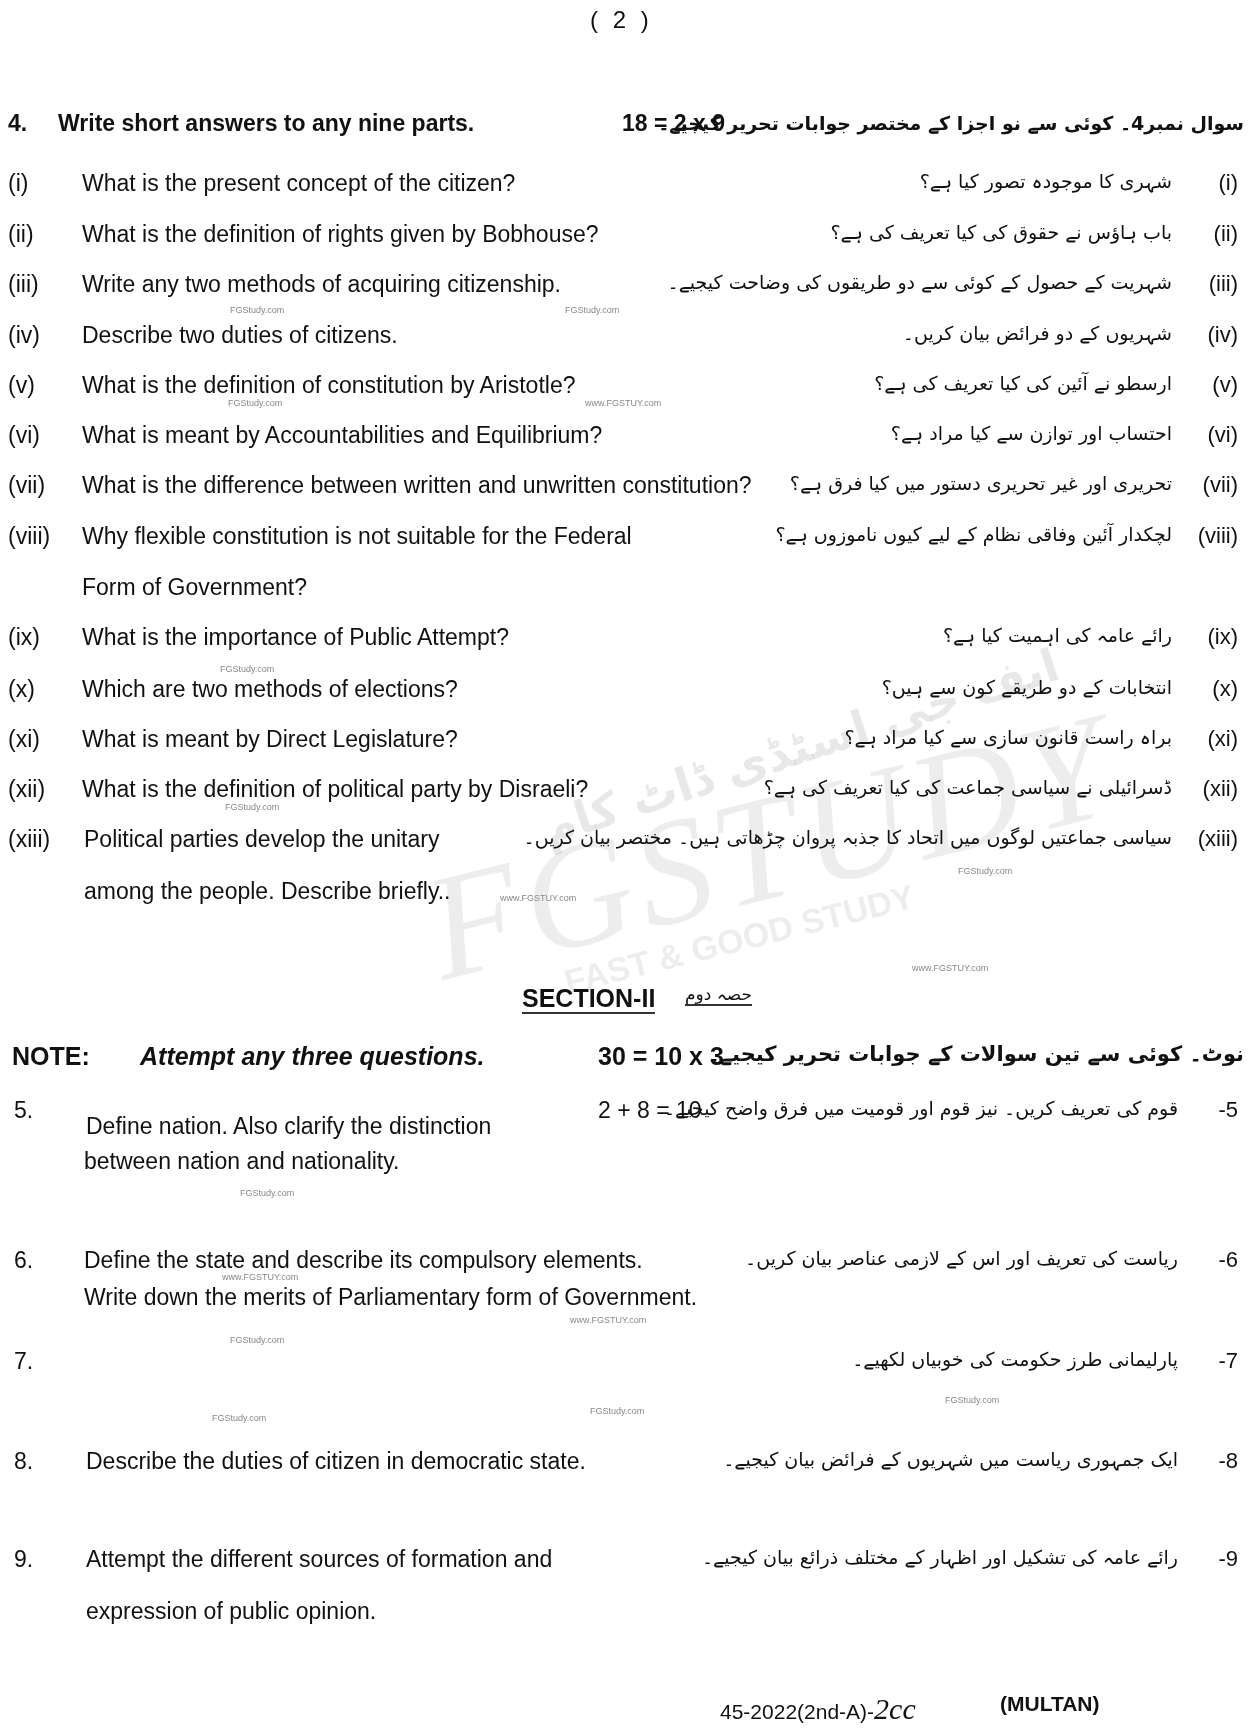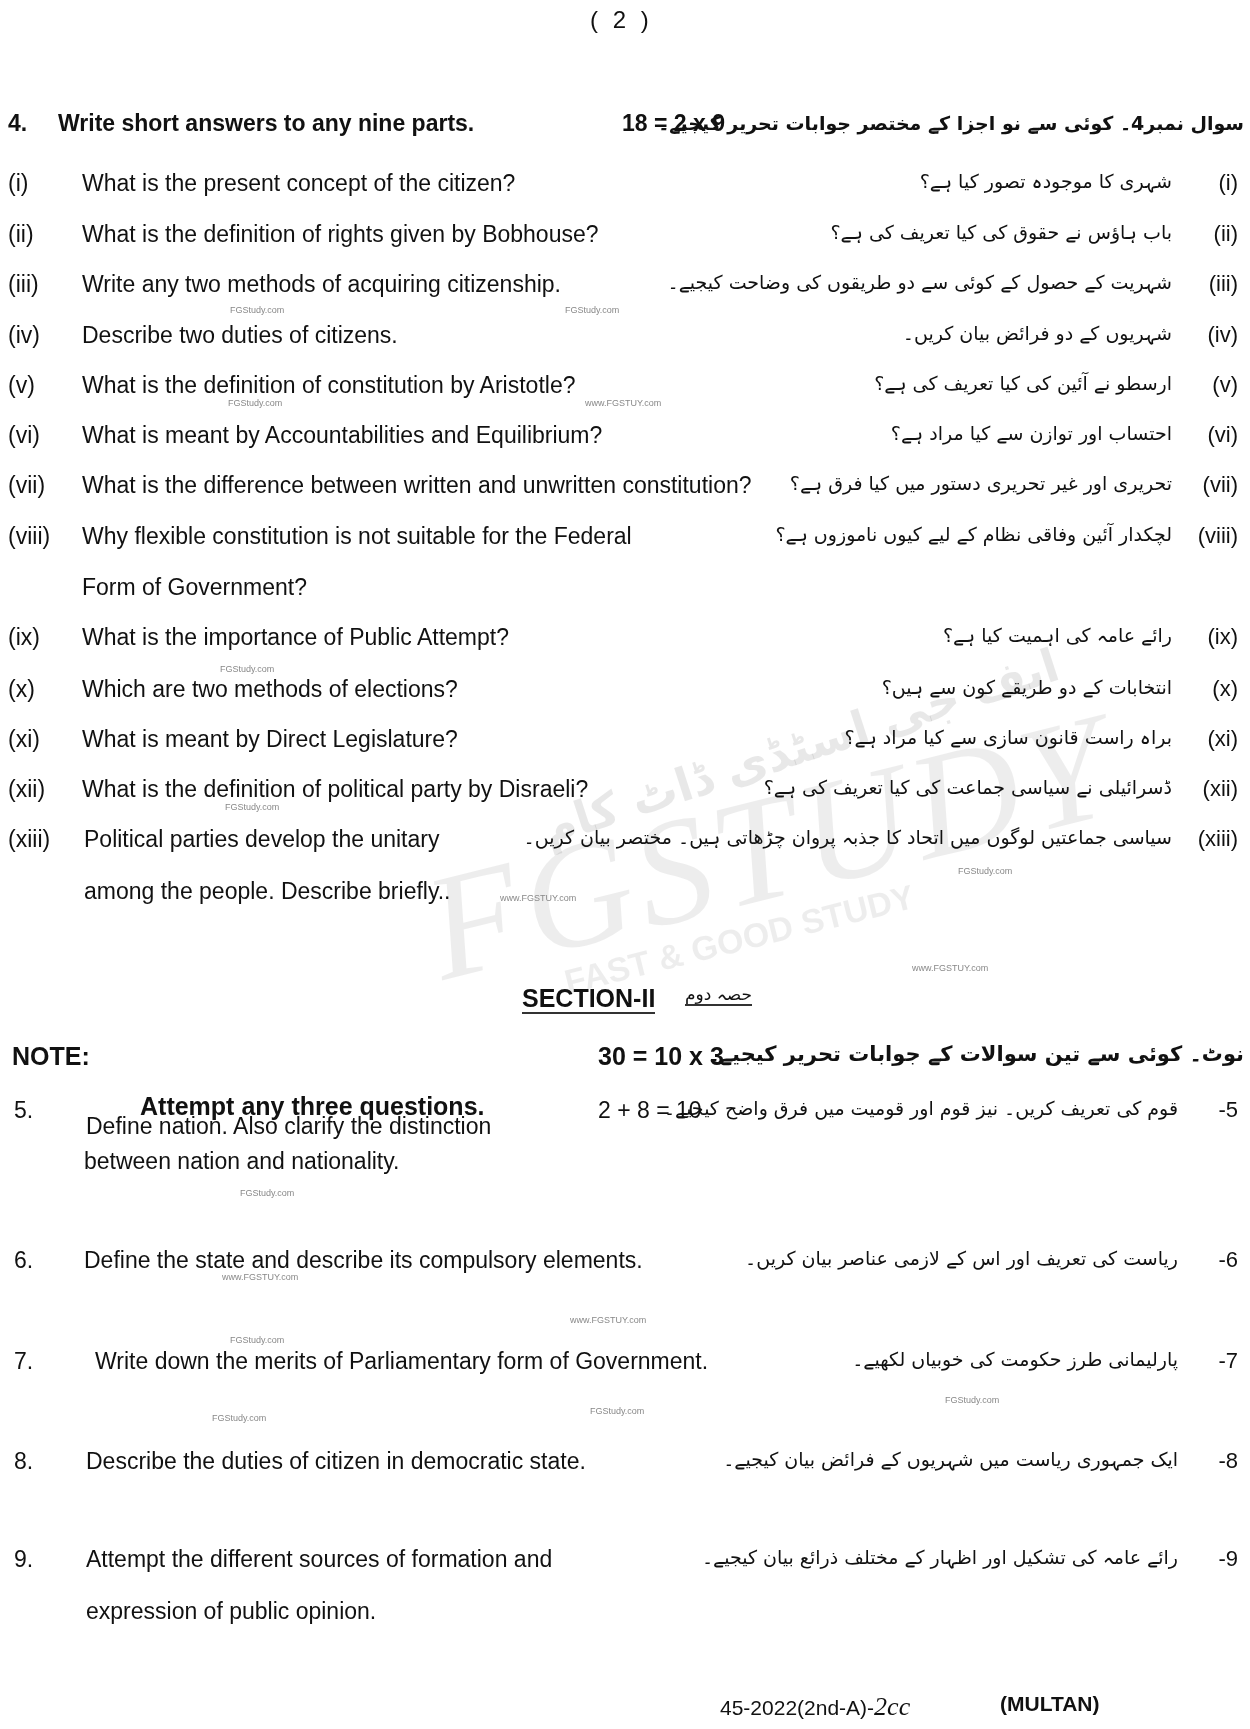--- a/index.html
+++ b/index.html
@@ -126,21 +126,21 @@
 </div>
 
 <div class="abs section-title" style="top:984px;left:522px;">
   <span class="underline-box">SECTION-II</span>
 </div>
 <div class="abs ur" style="top:984px;left:685px;font-size:17px;">
   <span class="underline-box">حصہ دوم</span>
 </div>
 
 <div class="abs en bold" style="top:1042px;left:12px;font-size:25px;">NOTE:</div>
-<div class="abs en bold" style="top:1092px;left:140px;font-size:25px;">Attempt any three questions.</div>
+<div class="abs en bold" style="top:1042px;left:140px;font-size:25px;font-style:italic;">Attempt any three questions.</div>
 <div class="abs en bold" style="top:1042px;left:598px;font-size:25px;">30 = 10 x 3</div>
 <div class="abs ur bold" style="top:1042px;right:6px;font-size:21px;">نوٹ۔ کوئی سے تین سوالات کے جوابات تحریر کیجیے۔</div>
 
 <div>
 
   <div class="abs en" style="top:1097px;left:14px;">5.</div>
   <div class="abs en" style="top:1097px;left:86px;margin-top:16px;">Define nation.  Also clarify the distinction</div>
   <div class="abs en" style="top:1148px;left:84px;">between nation and nationality.</div>
   <div class="abs en" style="top:1097px;left:598px;">2 + 8 = 10</div>
   <div class="abs roman-r" style="top:1097px;right:12px;">-5</div>
@@ -149,35 +149,35 @@
 
   <div class="abs en" style="top:1247px;left:14px;">6.</div>
   <div class="abs en" style="top:1247px;left:84px;">Define the state and describe its compulsory elements.</div>
   <div class="abs roman-r" style="top:1247px;right:12px;">-6</div>
   <div class="abs ur" style="top:1247px;right:72px;">ریاست کی تعریف اور اس کے لازمی عناصر بیان کریں۔</div>
   <div class="abs wm" style="top:1272px;left:222px;">www.FGSTUY.com</div>
   <div class="abs wm" style="top:1315px;left:570px;">www.FGSTUY.com</div>
   <div class="abs wm" style="top:1335px;left:230px;">FGStudy.com</div>
 
   <div class="abs en" style="top:1348px;left:14px;">7.</div>
-  <div class="abs en" style="top:1348px;left:84px;margin-left:11px;">Write down the merits of Parliamentary form of Government.</div>
+  <div class="abs en" style="top:1284px;left:84px;">Write down the merits of Parliamentary form of Government.</div>
   <div class="abs roman-r" style="top:1348px;right:12px;">-7</div>
   <div class="abs ur" style="top:1348px;right:72px;">پارلیمانی طرز حکومت کی خوبیاں لکھیے۔</div>
   <div class="abs wm" style="top:1395px;left:945px;">FGStudy.com</div>
   <div class="abs wm" style="top:1406px;left:590px;">FGStudy.com</div>
   <div class="abs wm" style="top:1413px;left:212px;">FGStudy.com</div>
 
   <div class="abs en" style="top:1448px;left:14px;">8.</div>
   <div class="abs en" style="top:1448px;left:86px;">Describe the duties of citizen in democratic state.</div>
   <div class="abs roman-r" style="top:1448px;right:12px;">-8</div>
   <div class="abs ur" style="top:1448px;right:72px;">ایک جمہوری ریاست میں شہریوں کے فرائض بیان کیجیے۔</div>
 
   <div class="abs en" style="top:1546px;left:14px;">9.</div>
   <div class="abs en" style="top:1546px;left:86px;">Attempt the different sources of formation and</div>
   <div class="abs en" style="top:1598px;left:86px;">expression of public opinion.</div>
   <div class="abs roman-r" style="top:1546px;right:12px;">-9</div>
   <div class="abs ur" style="top:1546px;right:72px;">رائے عامہ کی تشکیل اور اظہار کے مختلف ذرائع بیان کیجیے۔</div>
 </div>
 
 <div class="abs" style="top:1692px;left:720px;font-size:21px;">
-  <span>45-2022(2nd-A)-</span><span style="font-family:'Liberation Serif',serif;font-style:italic;font-size:26px;">2cc</span>
+  <span>45-2022(2nd-A)-</span><span style="font-family:'Liberation Serif',serif;font-style:italic;font-size:30px;">2cc</span>
 </div>
 <div class="abs bold" style="top:1692px;left:1000px;font-size:21px;">(MULTAN)</div>
 
 </body></html>

